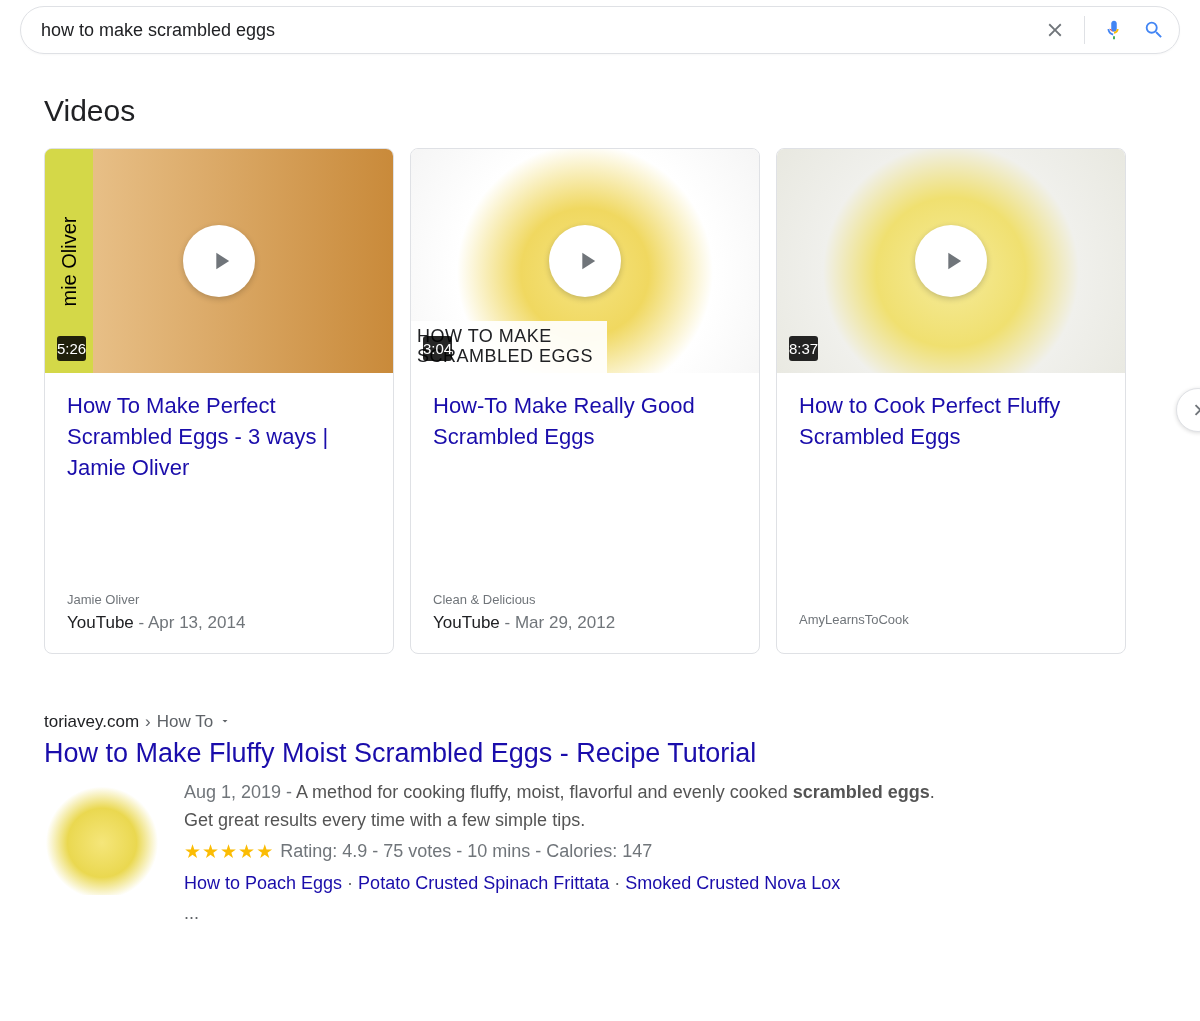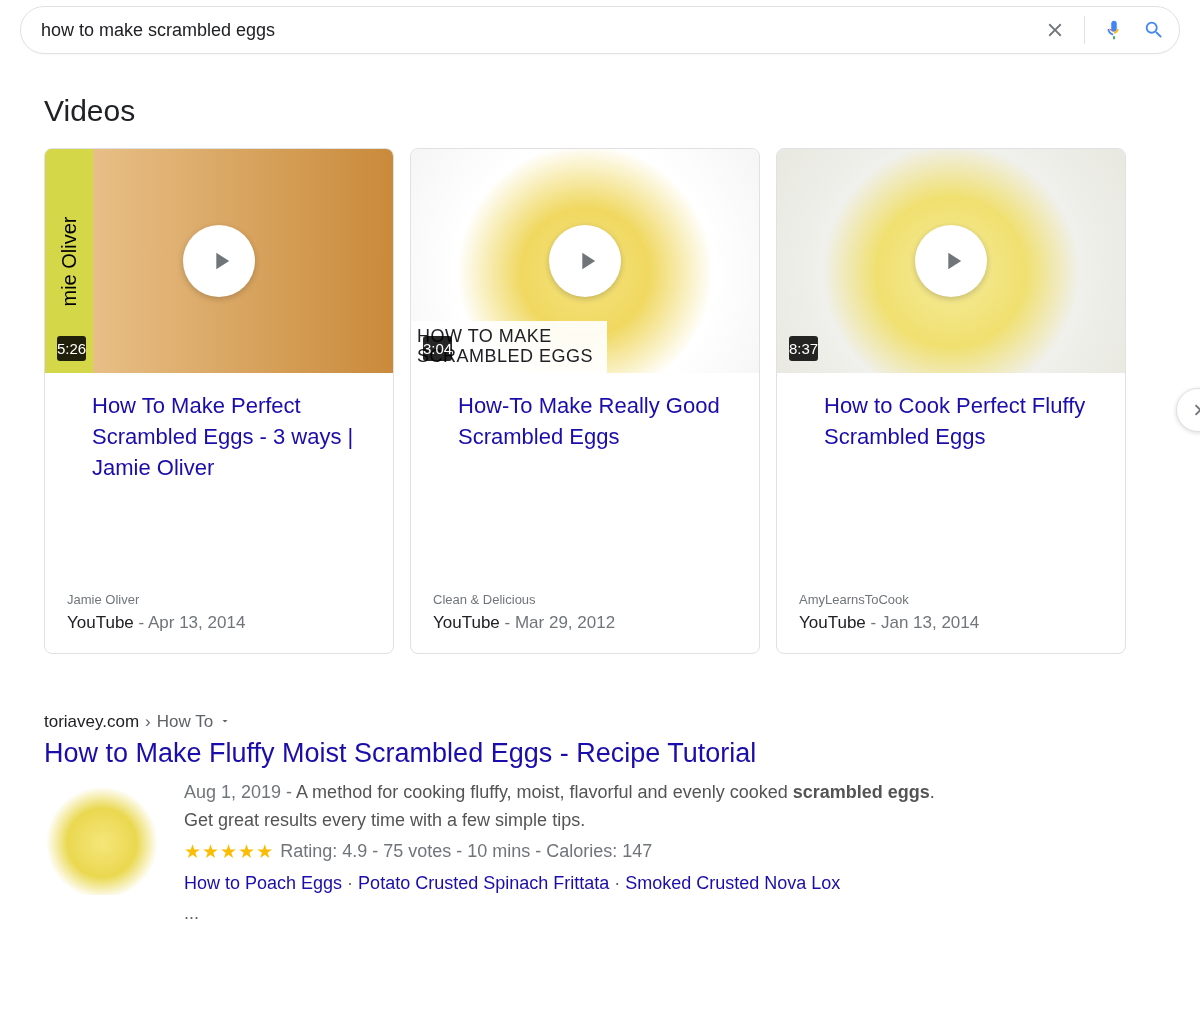--- a/index.html
+++ b/index.html
@@ -77,21 +77,21 @@
   left: 0; bottom: 0;
   background: rgba(255,255,255,0.92);
   color: #202124;
   font-size: 18px;
   font-weight: normal;
   padding: 6px 14px 6px 6px;
   line-height: 1.1;
   letter-spacing: 0.5px;
 }
 .video-body { padding: 18px 22px 20px 22px; height: 280px; display: flex; flex-direction: column; }
-.video-title { color: #1a0dab; font-size: 22px; line-height: 1.4; font-weight: 400; margin-left: 25px; }
+.video-title { color: #1a0dab; font-size: 22px; line-height: 1.4; font-weight: 400; }
 .video-meta { margin-top: auto; }
 .video-channel { color: #70757a; font-size: 13px; margin-bottom: 6px; }
 .video-source { font-size: 17px; }
 .video-source .src { color: #202124; }
 .video-source .date { color: #70757a; }
 
 .next-arrow {
   position: absolute;
   right: -20px;
   top: 240px;
@@ -219,23 +219,20 @@
           <svg viewBox="0 0 24 24">
               <path fill="#70757a" d="M8 5v14l11-7z"></path>
             </svg>
         </div>
         <span class="duration">8:37</span>
       </div>
       <div class="video-body">
         <div class="video-title">How to Cook Perfect Fluffy Scrambled Eggs</div>
         <div class="video-meta">
           <div class="video-channel">AmyLearnsToCook</div>
-          <div class="video-source">
-            <span class="src">YouTube</span><span class="date"> - </span><span class="date">Jan 13, 2014</span>
-          </div>
         </div>
       </div>
     </div>
 
     <div class="next-arrow">
       <svg width="22" height="22" viewBox="0 0 24 24">
           <path fill="#70757a" d="M8.59 16.59L13.17 12 8.59 7.41 10 6l6 6-6 6z"></path>
         </svg>
     </div>
   </div>

